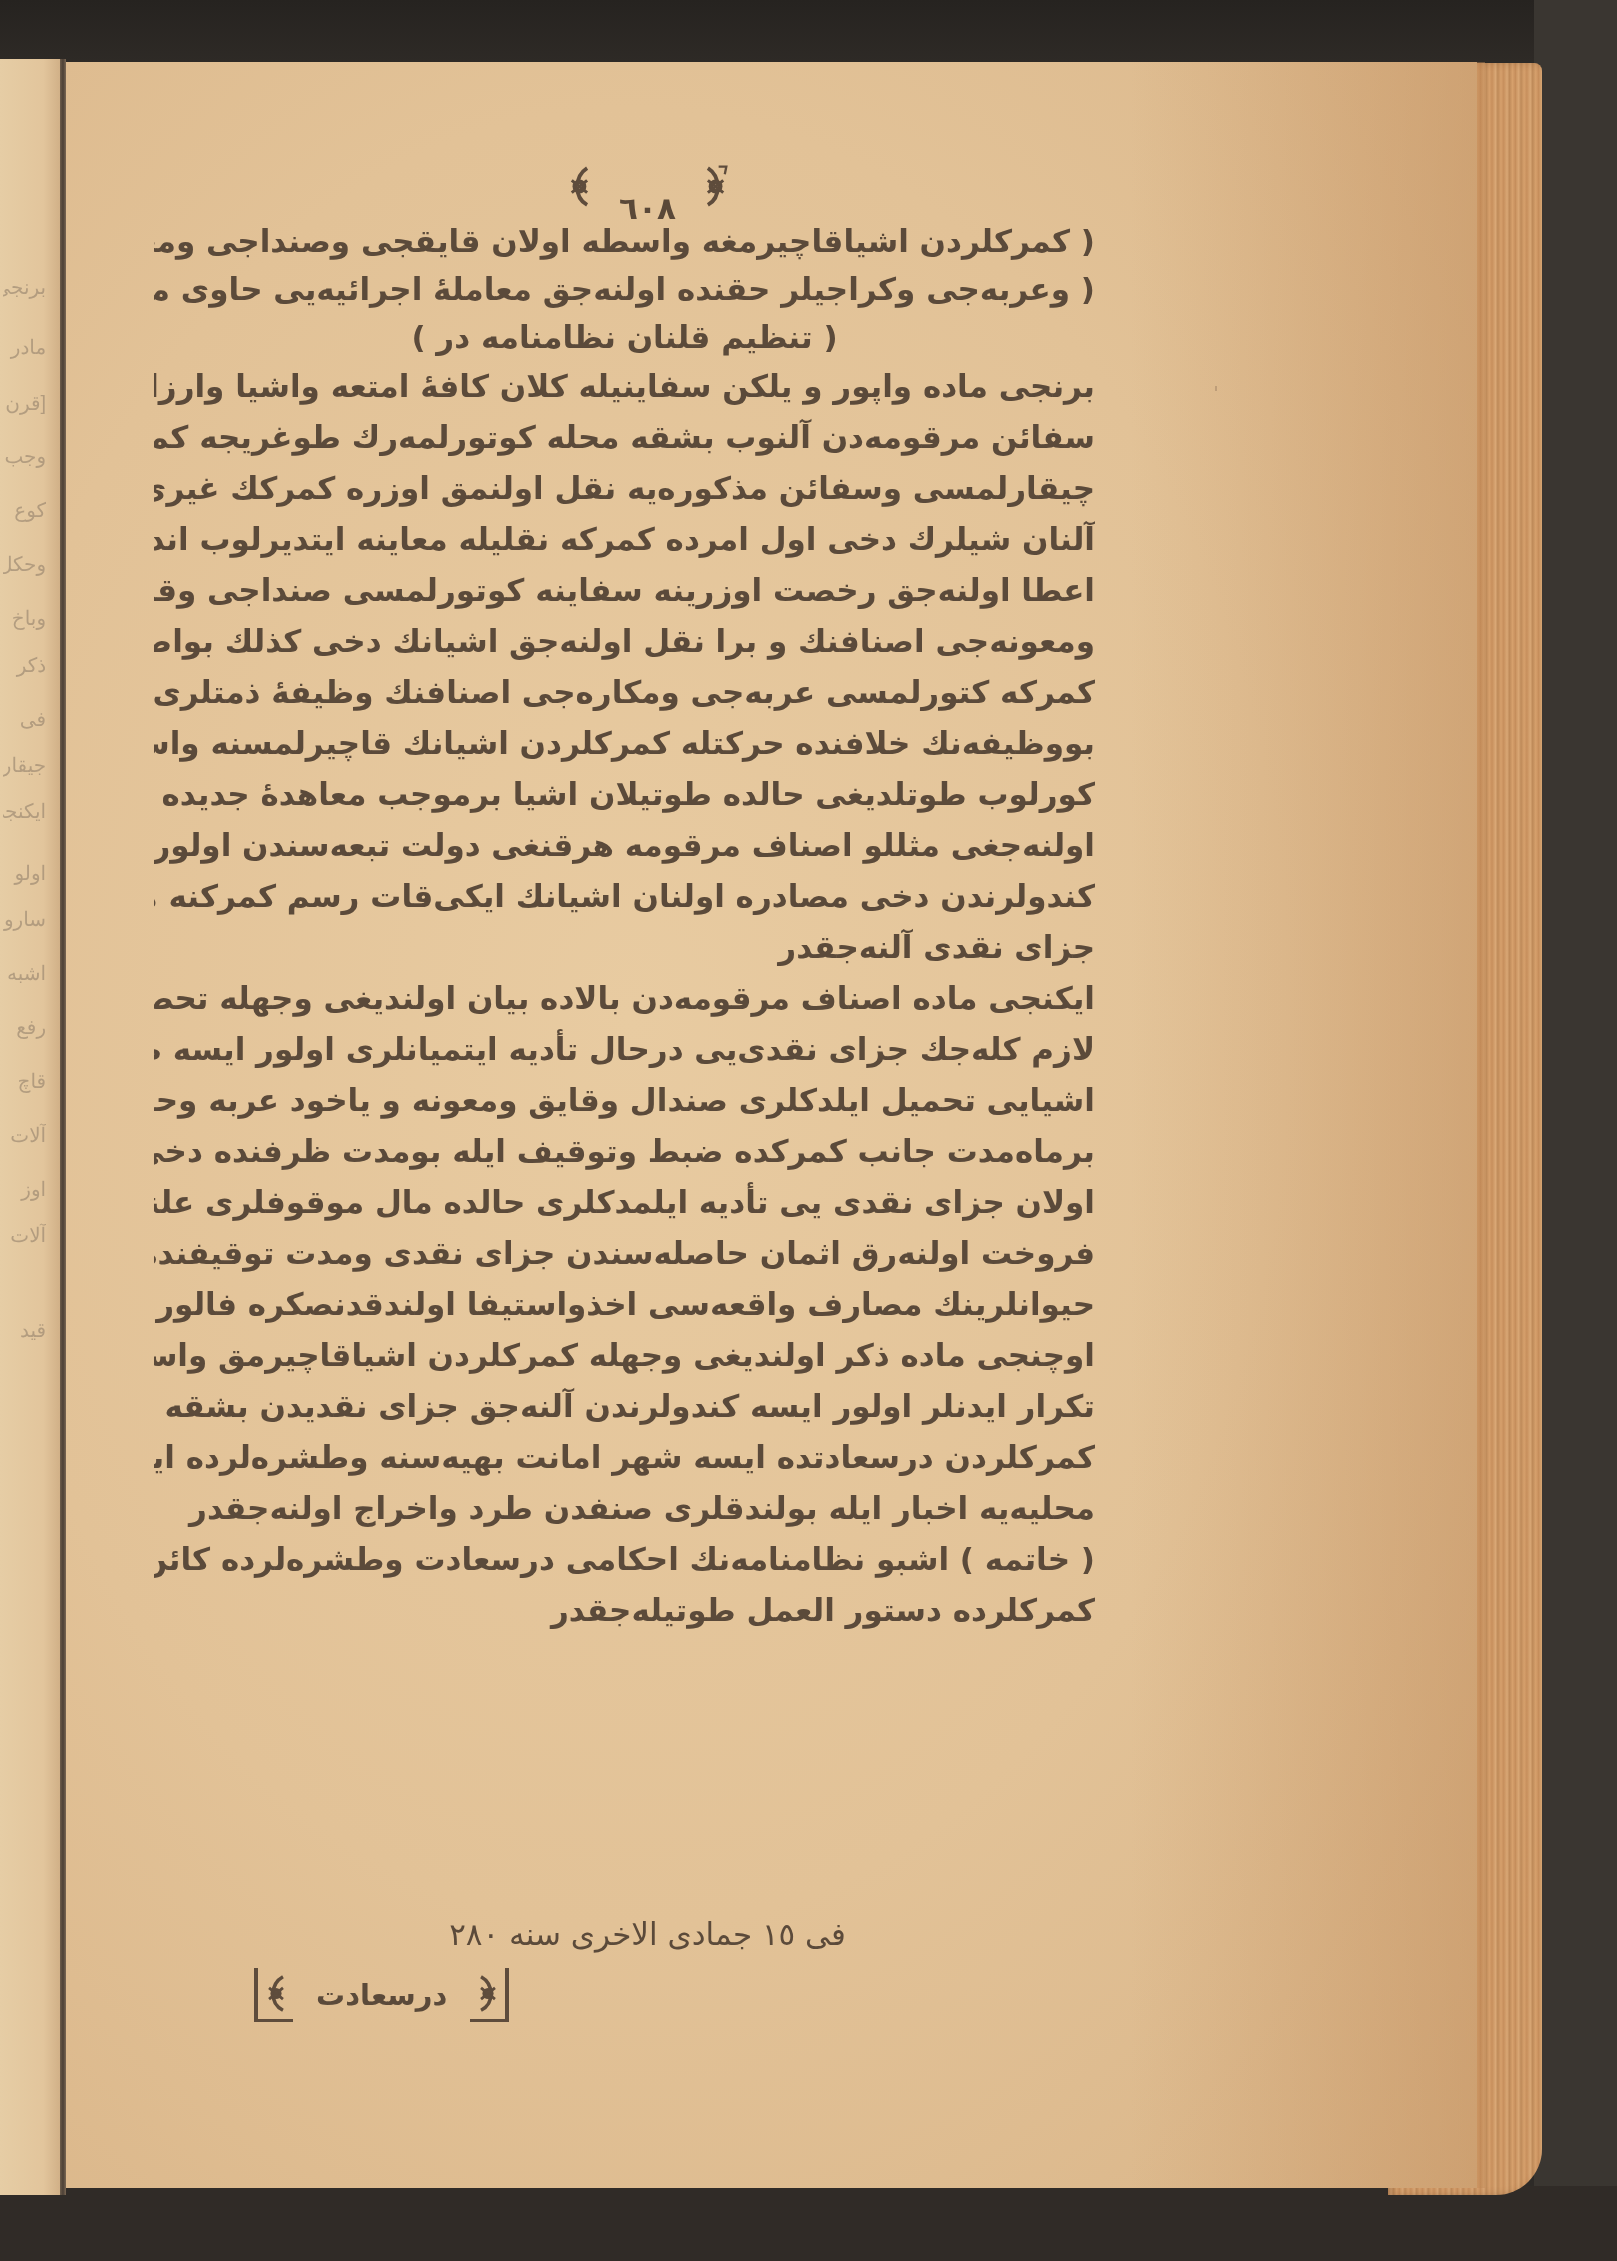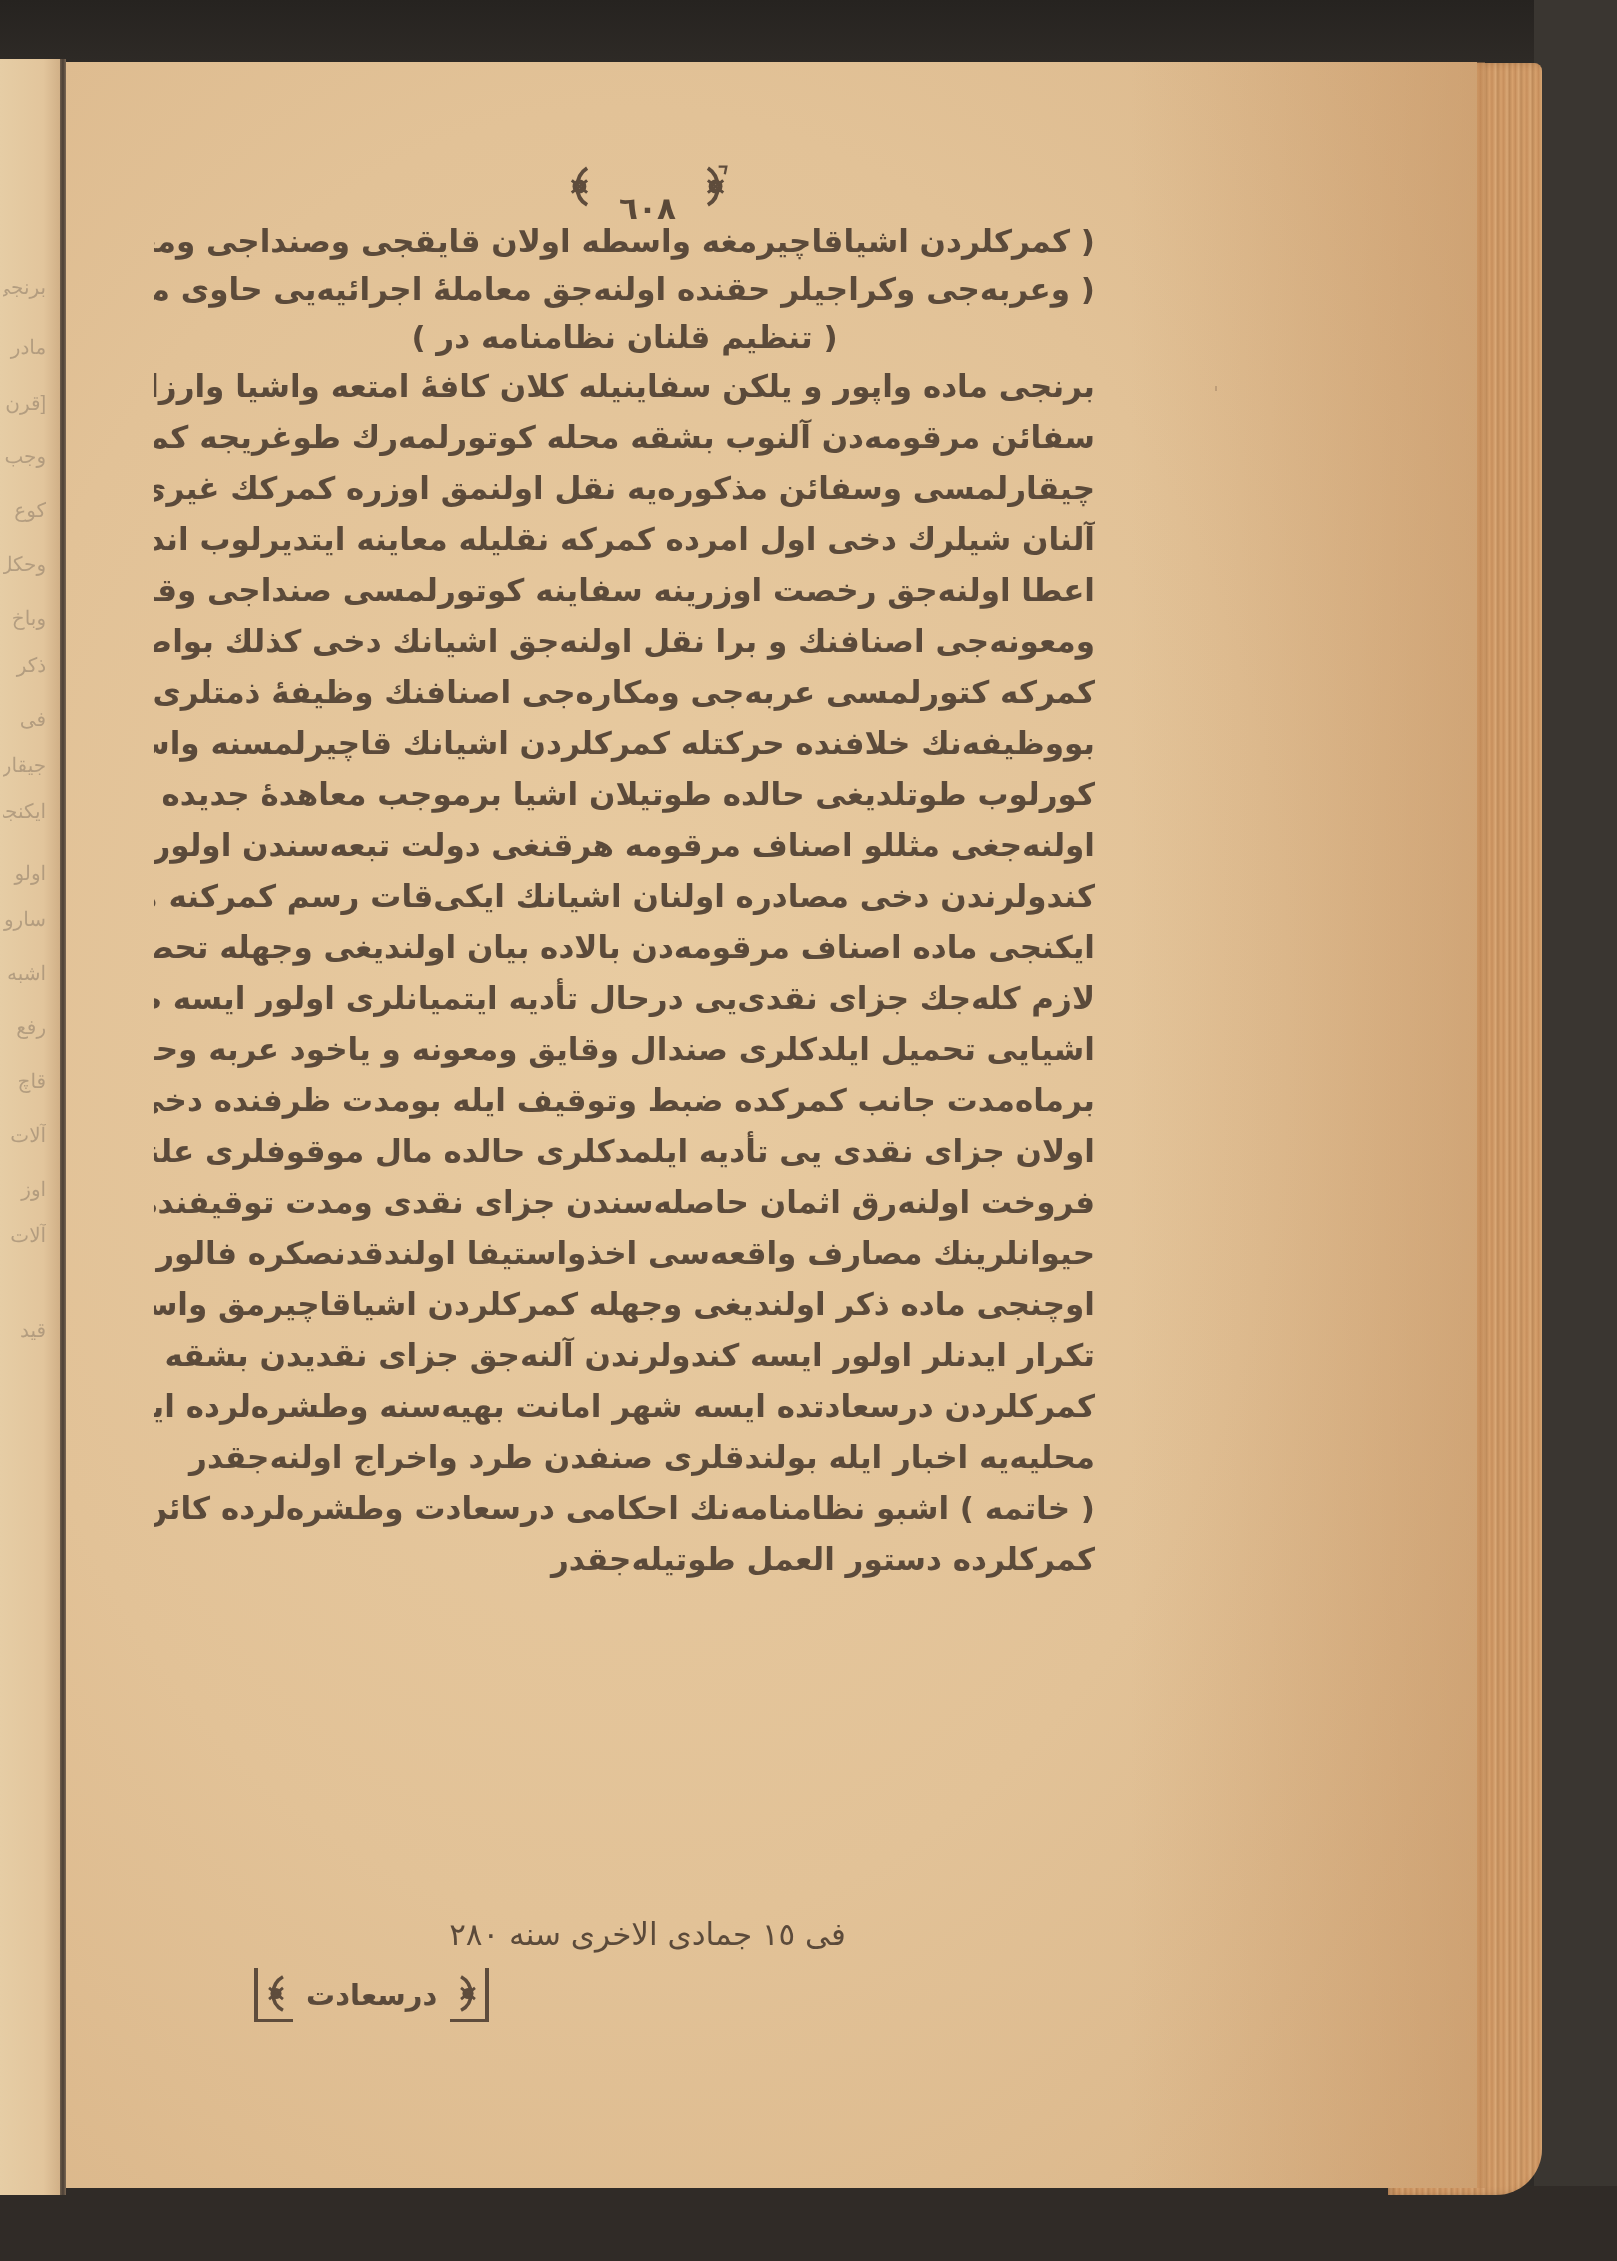--- a/index.html
+++ b/index.html
@@ -86,21 +86,21 @@
   }
   .body-line.short { text-align-last: right; }
   .date-line {
     position: absolute; left: 416px; top: 1916px; width: 463px;
     direction: rtl; text-align: center;
     font-family: "DejaVu Sans", sans-serif; font-size: 31px; font-weight: normal;
     color: #5b4a3a; white-space: nowrap;
   }
   .imprint {
     position: absolute; left: 254px; top: 1970px; height: 49px;
-    display: flex; align-items: center; gap: 13px; direction: ltr;
+    display: flex; align-items: center; gap: 23px; direction: ltr;
   }
   .imprint-text {
     font-family: "DejaVu Sans", sans-serif; font-size: 29px; font-weight: bold;
     color: #5b4a3a; direction: rtl;
   }
   .imprint-frame {
     width: 39px; height: 54px; border-left: 4.6px solid #5e4c3c; border-bottom: 3.9px solid #5e4c3c;
     box-sizing: border-box; display: flex; align-items: center; justify-content: center;
   }
   .imprint-frame.right { border-left: none; border-right: 4.6px solid #5e4c3c; }
@@ -176,20 +176,21 @@
     <div class="body-line">سفائن مرقومه‌دن آلنوب بشقه محله کوتورلمه‌رك طوغریجه کمرکه</div>
     <div class="body-line">چیقارلمسی وسفائن مذکوره‌یه نقل اولنمق اوزره کمرکك غیری اسکله‌لردن</div>
     <div class="body-line">آلنان شیلرك دخی اول امرده کمرکه نقلیله معاینه ایتدیرلوب اندنصکره</div>
     <div class="body-line">اعطا اولنه‌جق رخصت اوزرینه سفاینه کوتورلمسی صنداجی وقایقجی</div>
     <div class="body-line">ومعونه‌جی اصنافنك و برا نقل اولنه‌جق اشیانك دخی کذلك بواصوله توفیقا</div>
     <div class="body-line">کمرکه کتورلمسی عربه‌جی ومکاره‌جی اصنافنك وظیفهٔ ذمتلری اولمسیله</div>
     <div class="body-line">بووظیفه‌نك خلافنده حرکتله کمرکلردن اشیانك قاچیرلمسنه واسطه اولدقلری</div>
     <div class="body-line">کورلوب طوتلدیغی حالده طوتیلان اشیا برموجب معاهدهٔ جدیده مصادره</div>
     <div class="body-line">اولنه‌جغی مثللو اصناف مرقومه هرقنغی دولت تبعه‌سندن اولور ایسه اولسون</div>
     <div class="body-line">کندولرندن دخی مصادره اولنان اشیانك ایکی‌قات رسم کمرکنه مقابل</div>
+    <div class="body-line short">جزای نقدی آلنه‌جقدر</div>
   </div>
 
   <div>
     <div class="body-line">ایکنجی ماده     اصناف مرقومه‌دن بالاده بیان اولندیغی وجهله تحصیلی</div>
     <div class="body-line">لازم کله‌جك جزای نقدی‌یی درحال تأدیه ایتمیانلری اولور ایسه طوتیلان</div>
     <div class="body-line">اشیایی تحمیل ایلدکلری صندال وقایق ومعونه و یاخود عربه وحیوانلری</div>
     <div class="body-line">برماه‌مدت جانب کمرکده ضبط وتوقیف ایله بومدت ظرفنده دخی محکوم</div>
     <div class="body-line">اولان جزای نقدی یی تأدیه ایلمدکلری حالده مال موقوفلری علنا بالمزایده</div>
     <div class="body-line">فروخت اولنه‌رق اثمان حاصله‌سندن جزای نقدی ومدت توقیفنده</div>
     <div class="body-line">حیوانلرینك مصارف واقعه‌سی اخذواستیفا اولندقدنصکره فالور ایسه</div>

